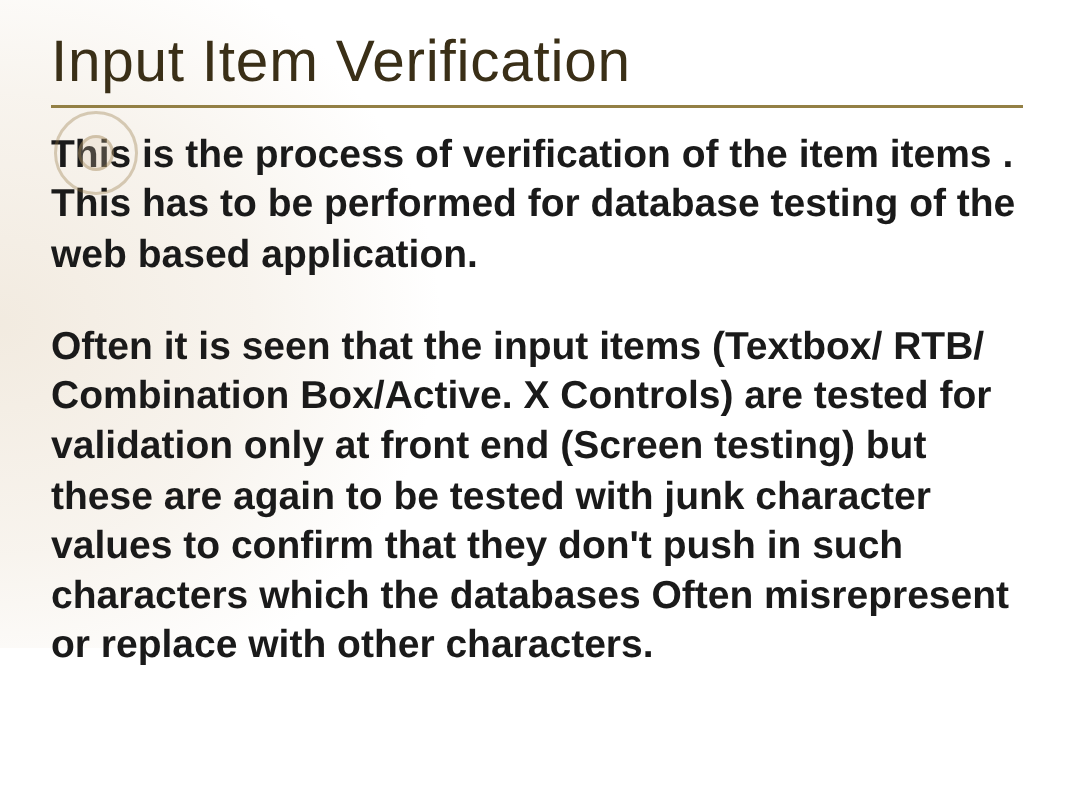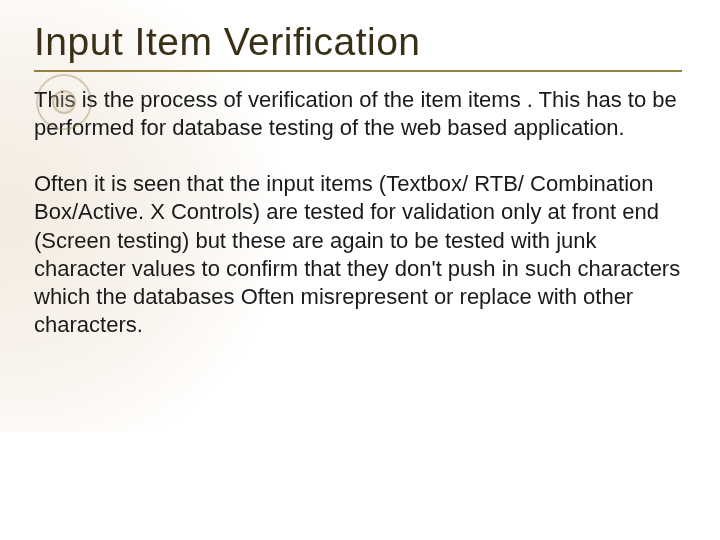--- a/index.html
+++ b/index.html
@@ -43,23 +43,24 @@
     font-size: 39px;
     color: #3a2f17;
     letter-spacing: 0.5px;
     margin: 0 0 6px 0;
     padding-bottom: 6px;
     border-bottom: 2px solid #938045;
     font-weight: 400;
   }
   .body {
     margin-top: 14px;
-    font-size: 22px;
+    font-size: 26px;
     line-height: 1.28;
     color: #1a1a1a;
+    font-weight: bold;
   }
   .para {
     margin: 0 0 28px 0;
   }
 </style>
 </head>
 <body>
 
 <div class="slide">
   <div class="ring ring-outer"></div>

